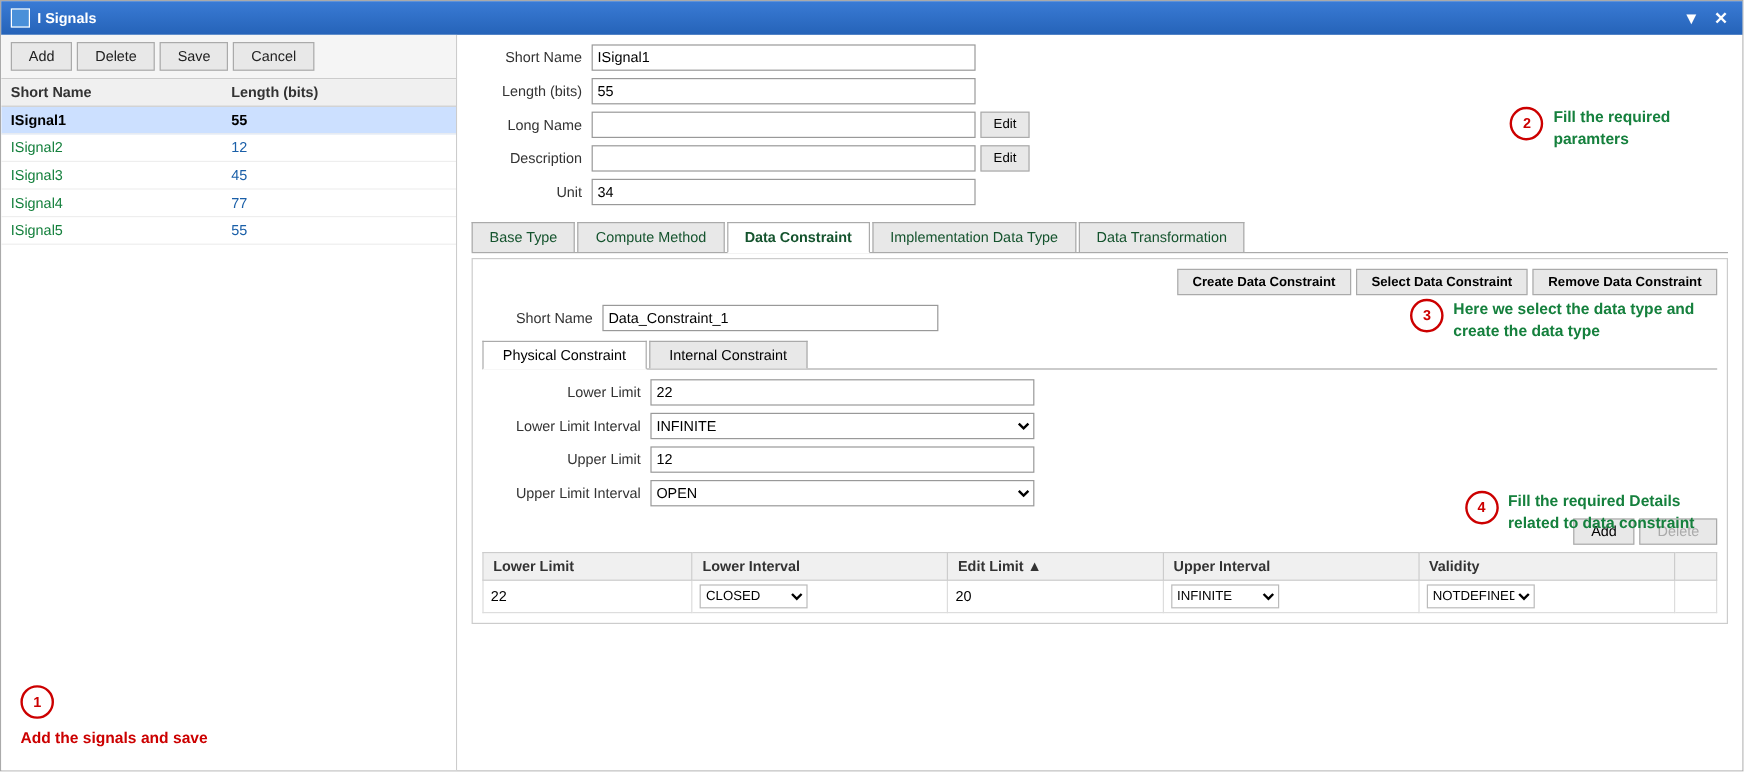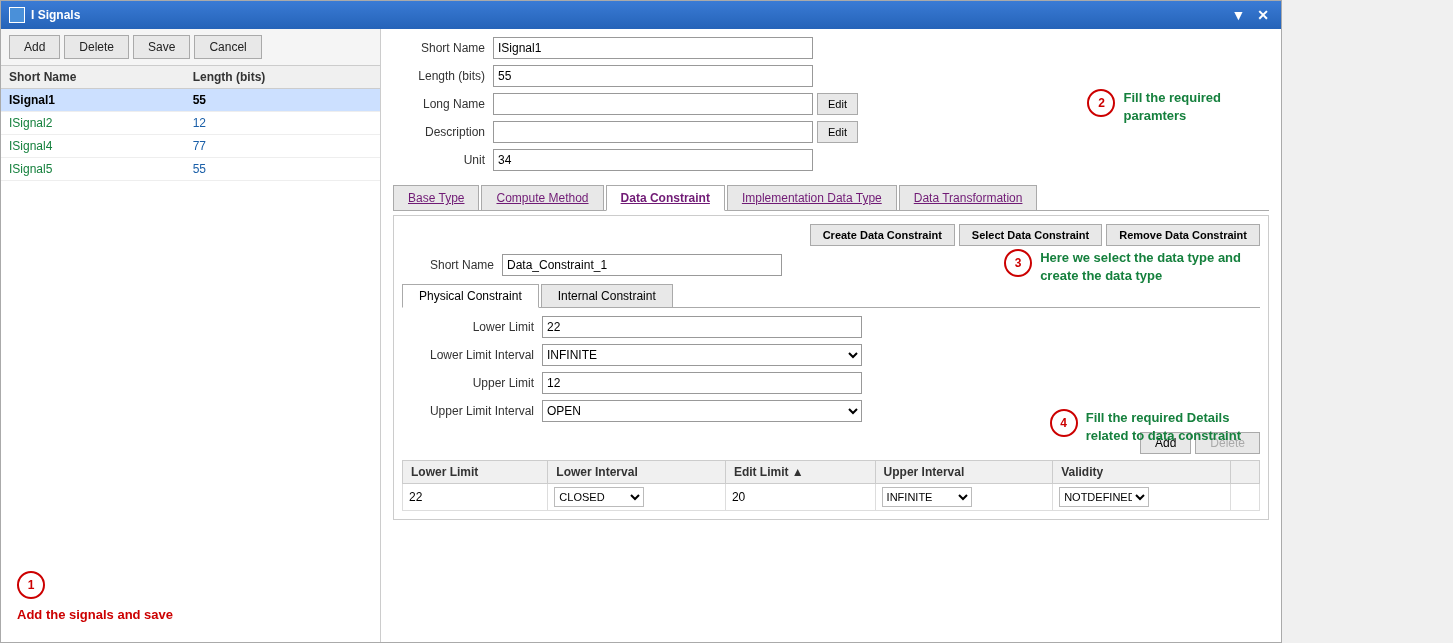--- a/index.html
+++ b/index.html
@@ -1,18 +1,18 @@
 <!DOCTYPE html>
 <html><head>
   <meta charset="utf-8">
   <style>
     * { box-sizing: border-box; margin: 0; padding: 0; font-family: 'Segoe UI', Arial, sans-serif; font-size: 12px; }
     body { background: #f0f0f0; width: 1453px; height: 643px; overflow: hidden; }
     
-    .window { width: 1282px; height: 643px; background: #fff; border: 1px solid #aaa; display: flex; flex-direction: column; }
+    .window { width: 1453px; height: 643px; background: #fff; border: 1px solid #aaa; display: flex; flex-direction: column; }
     
     .title-bar { background: linear-gradient(to bottom, #3a7bd5, #2563b8); height: 28px; display: flex; align-items: center; padding: 0 8px; color: white; font-size: 13px; font-weight: 600; flex-shrink: 0; }
     .title-bar .title-icon { width: 16px; height: 16px; background: #fff; margin-right: 6px; display: inline-block; }
     .title-bar-controls { margin-left: auto; display: flex; gap: 4px; }
     .title-bar-controls span { color: white; font-size: 14px; cursor: pointer; padding: 0 4px; }
     
     .main-content { display: flex; flex: 1; overflow: hidden; }
     
     
     .left-panel { width: 380px; flex-shrink: 0; border-right: 1px solid #ccc; display: flex; flex-direction: column; background: #fff; }
@@ -34,21 +34,21 @@
     
     
     .right-panel { flex: 1; display: flex; flex-direction: column; background: #fff; padding: 8px 12px; overflow-y: auto; }
     
     .field-row { display: flex; align-items: center; margin-bottom: 6px; }
     .field-label { width: 100px; text-align: right; padding-right: 8px; color: #333; font-size: 12px; flex-shrink: 0; }
     .field-input { flex: 1; max-width: 320px; height: 22px; border: 1px solid #999; padding: 2px 4px; font-size: 12px; }
     .edit-btn { margin-left: 4px; padding: 2px 10px; background: #e8e8e8; border: 1px solid #aaa; cursor: pointer; font-size: 11px; height: 22px; }
     
     .tabs-row { display: flex; margin: 8px 0 0 0; border-bottom: 1px solid #aaa; }
-    .tab { padding: 5px 14px; border: 1px solid #aaa; border-bottom: none; background: #e8e8e8; cursor: pointer; margin-right: 2px; font-size: 12px; color: #701a75; text-decoration: underline; }
+    .tab { padding: 5px 14px; border: 1px solid #aaa; border-bottom: none; background: #e8e8e8; cursor: pointer; margin-right: 2px; font-size: 12px; color: #14532d; }
     .tab.active { background: #fff; border-bottom: 1px solid #fff; margin-bottom: -1px; font-weight: 600; }
     
     
     .dc-section { border: 1px solid #ccc; padding: 8px; margin-top: 4px; background: #fff; }
     
     .dc-buttons { display: flex; gap: 4px; justify-content: flex-end; margin-bottom: 8px; }
     .dc-btn { padding: 4px 12px; background: #e8e8e8; border: 1px solid #aaa; cursor: pointer; font-size: 11px; font-weight: bold; }
     
     .dc-shortname-row { display: flex; align-items: center; margin-bottom: 8px; }
     
@@ -108,20 +108,24 @@
             </tr>
           </thead>
           <tbody id="signals-tbody">
           <tr class="selected">
                 <td>ISignal1</td>
                 <td>55</td>
               </tr>
               <tr>
                 <td>ISignal2</td>
                 <td>12</td>
+              </tr>
+              <tr>
+                <td>ISignal3</td>
+                <td>45</td>
               </tr>
               <tr>
                 <td>ISignal4</td>
                 <td>77</td>
               </tr>
               <tr>
                 <td>ISignal5</td>
                 <td>55</td>
               </tr>
             </tbody>

